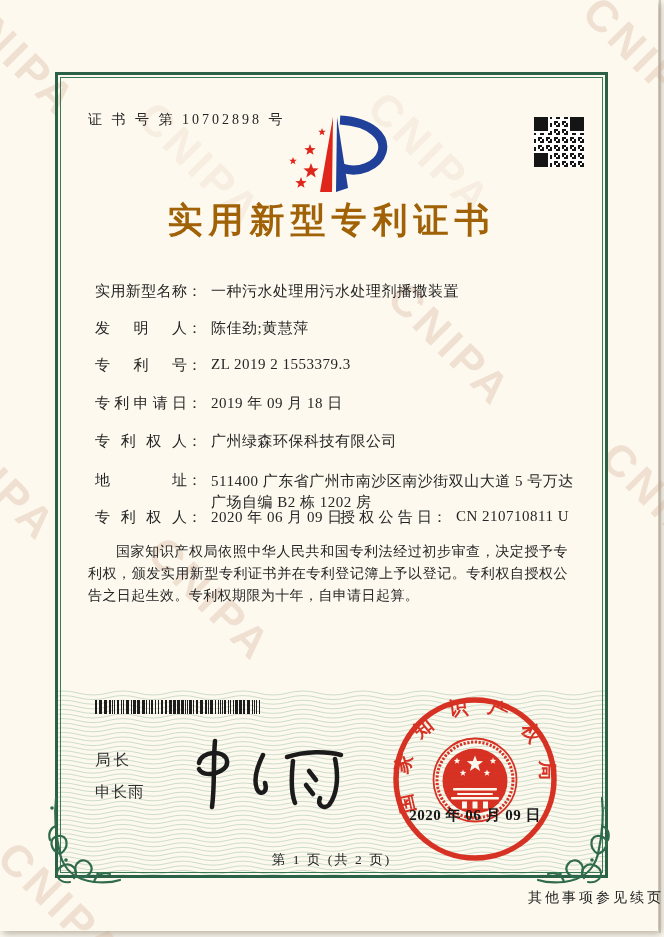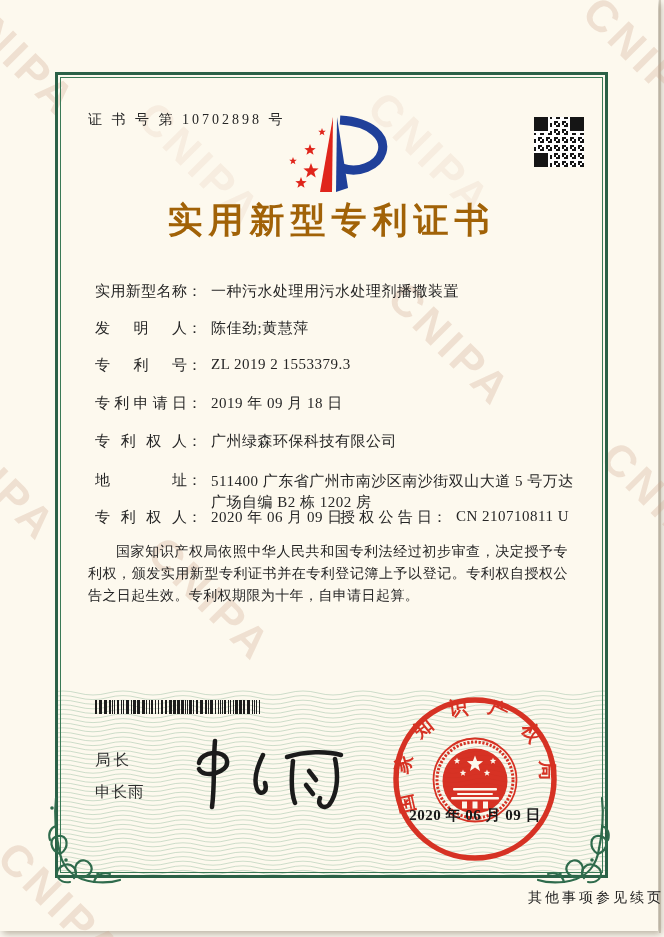--- a/index.html
+++ b/index.html
@@ -515,16 +515,17 @@
     <path d="M20,58 c-10,-4 -12,-16 -2,-18 c10,-2 12,12 2,18"></path>
     <path d="M36,78 c-4,-12 8,-18 14,-10 c5,7 -3,16 -12,12"></path>
     <path d="M30,86 c-12,2 -18,-10 -8,-16 c9,-5 18,4 12,12"></path>
     <path d="M54,86 c2,-8 10,-10 16,-8"></path>
     <path d="M16,30 c-6,2 -8,8 -6,14"></path>
     <circle cx="12" cy="12" r="1.8"></circle>
     <circle cx="26" cy="64" r="1.8"></circle>
     <circle cx="58" cy="78" r="1.8"></circle>
   </svg>
 
+  <div class="page-info">第 1 页 (共 2 页)</div>
   <div class="cont-note">其他事项参见续页</div>
 </div>
 
 <div class="page-edge"></div>
 
 </body></html>

